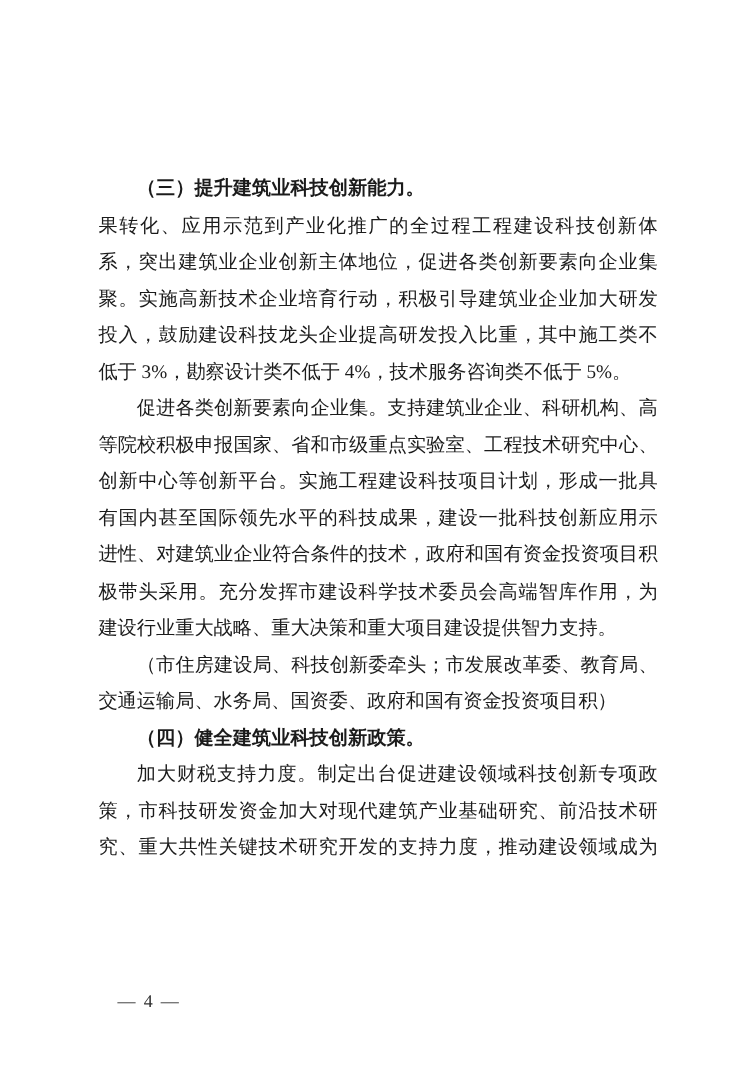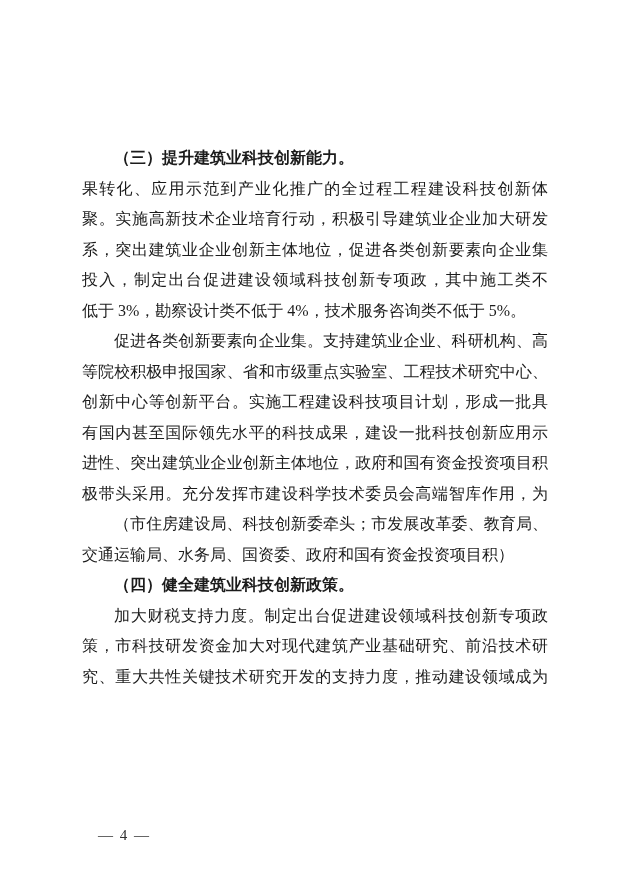--- a/index.html
+++ b/index.html
@@ -57,30 +57,31 @@
   }
 </style>
 </head>
 <body>
 
 <div class="page">
 
   <main class="body-text">
     <p class="line heading indent">（三）提升建筑业科技创新能力。</p>
     <p class="line fill">果转化、应用示范到产业化推广的全过程工程建设科技创新体</p>
+    <p class="line fill">系，突出建筑业企业创新主体地位，促进各类创新要素向企业集</p>
     <p class="line fill">聚。实施高新技术企业培育行动，积极引导建筑业企业加大研发</p>
-    <p class="line fill">系，突出建筑业企业创新主体地位，促进各类创新要素向企业集</p>
-    <p class="line fill">投入，制定出台促进建设领域科技创新专项政，其中施工类不</p>
+    <p class="line fill">投入，鼓励建设科技龙头企业提高研发投入比重，其中施工类不</p>
     <p class="line">低于 3%，勘察设计类不低于 4%，技术服务咨询类不低于 5%。</p>
     <p class="line indent fill">促进各类创新要素向企业集。支持建筑业企业、科研机构、高</p>
     <p class="line fill">等院校积极申报国家、省和市级重点实验室、工程技术研究中心、</p>
     <p class="line fill">创新中心等创新平台。实施工程建设科技项目计划，形成一批具</p>
     <p class="line fill">有国内甚至国际领先水平的科技成果，建设一批科技创新应用示</p>
-    <p class="line fill">进性、突出建筑业企业创新主体地位，政府和国有资金投资项目积</p>
+    <p class="line fill">进性、对建筑业企业符合条件的技术，政府和国有资金投资项目积</p>
     <p class="line fill">极带头采用。充分发挥市建设科学技术委员会高端智库作用，为</p>
+    <p class="line">建设行业重大战略、重大决策和重大项目建设提供智力支持。</p>
     <p class="line indent fill">（市住房建设局、科技创新委牵头；市发展改革委、教育局、</p>
     <p class="line">交通运输局、水务局、国资委、政府和国有资金投资项目积）</p>
     <p class="line heading indent">（四）健全建筑业科技创新政策。</p>
     <p class="line indent fill">加大财税支持力度。制定出台促进建设领域科技创新专项政</p>
     <p class="line fill">策，市科技研发资金加大对现代建筑产业基础研究、前沿技术研</p>
     <p class="line fill">究、重大共性关键技术研究开发的支持力度，推动建设领域成为</p>
   </main>
 
   <footer class="page-footer">
     <span>— 4 —</span>

